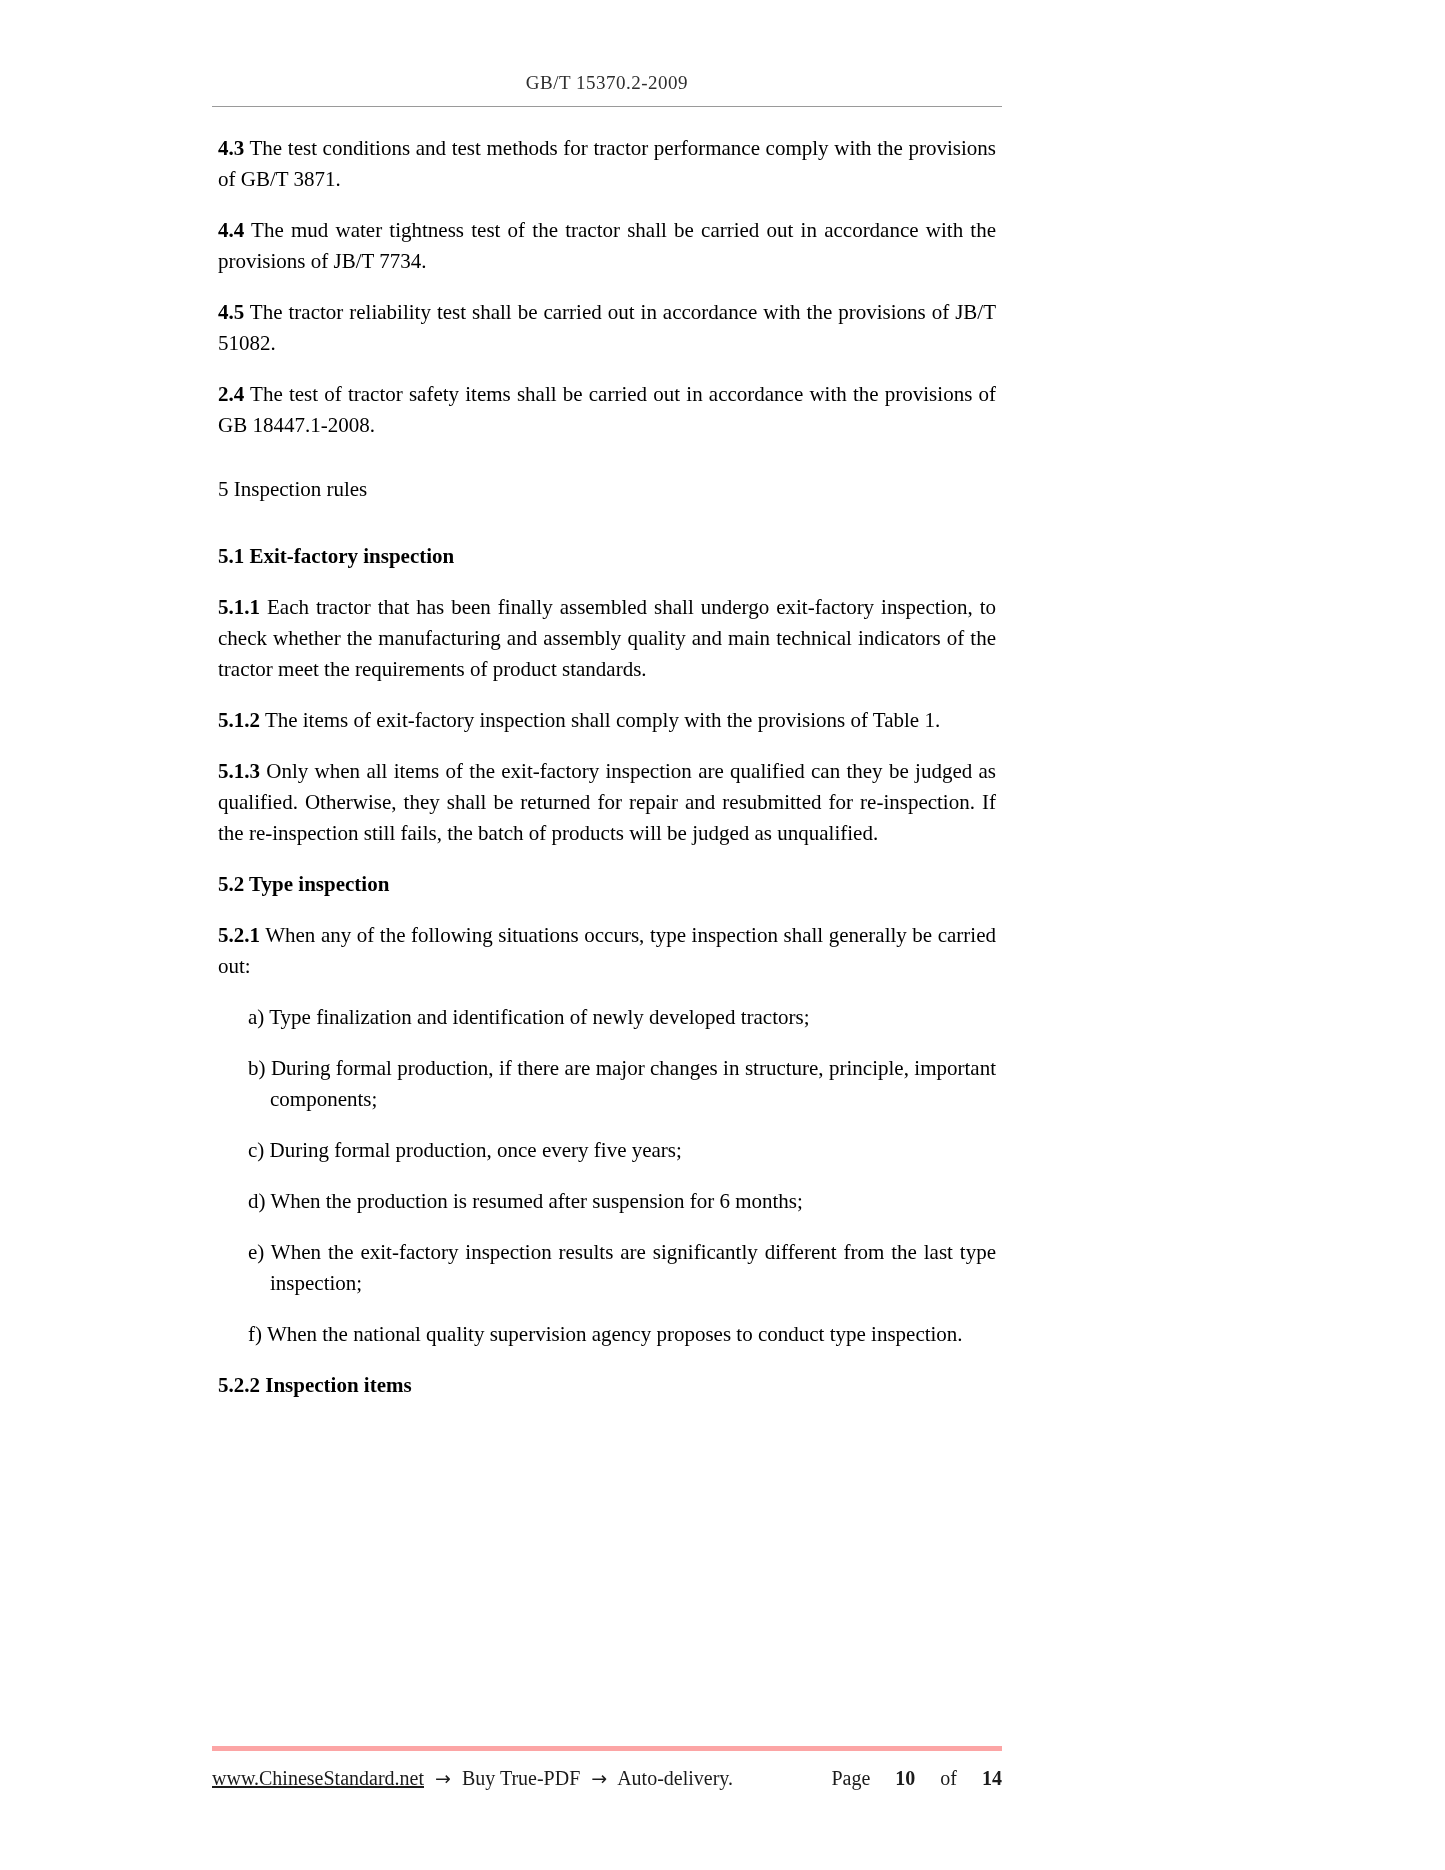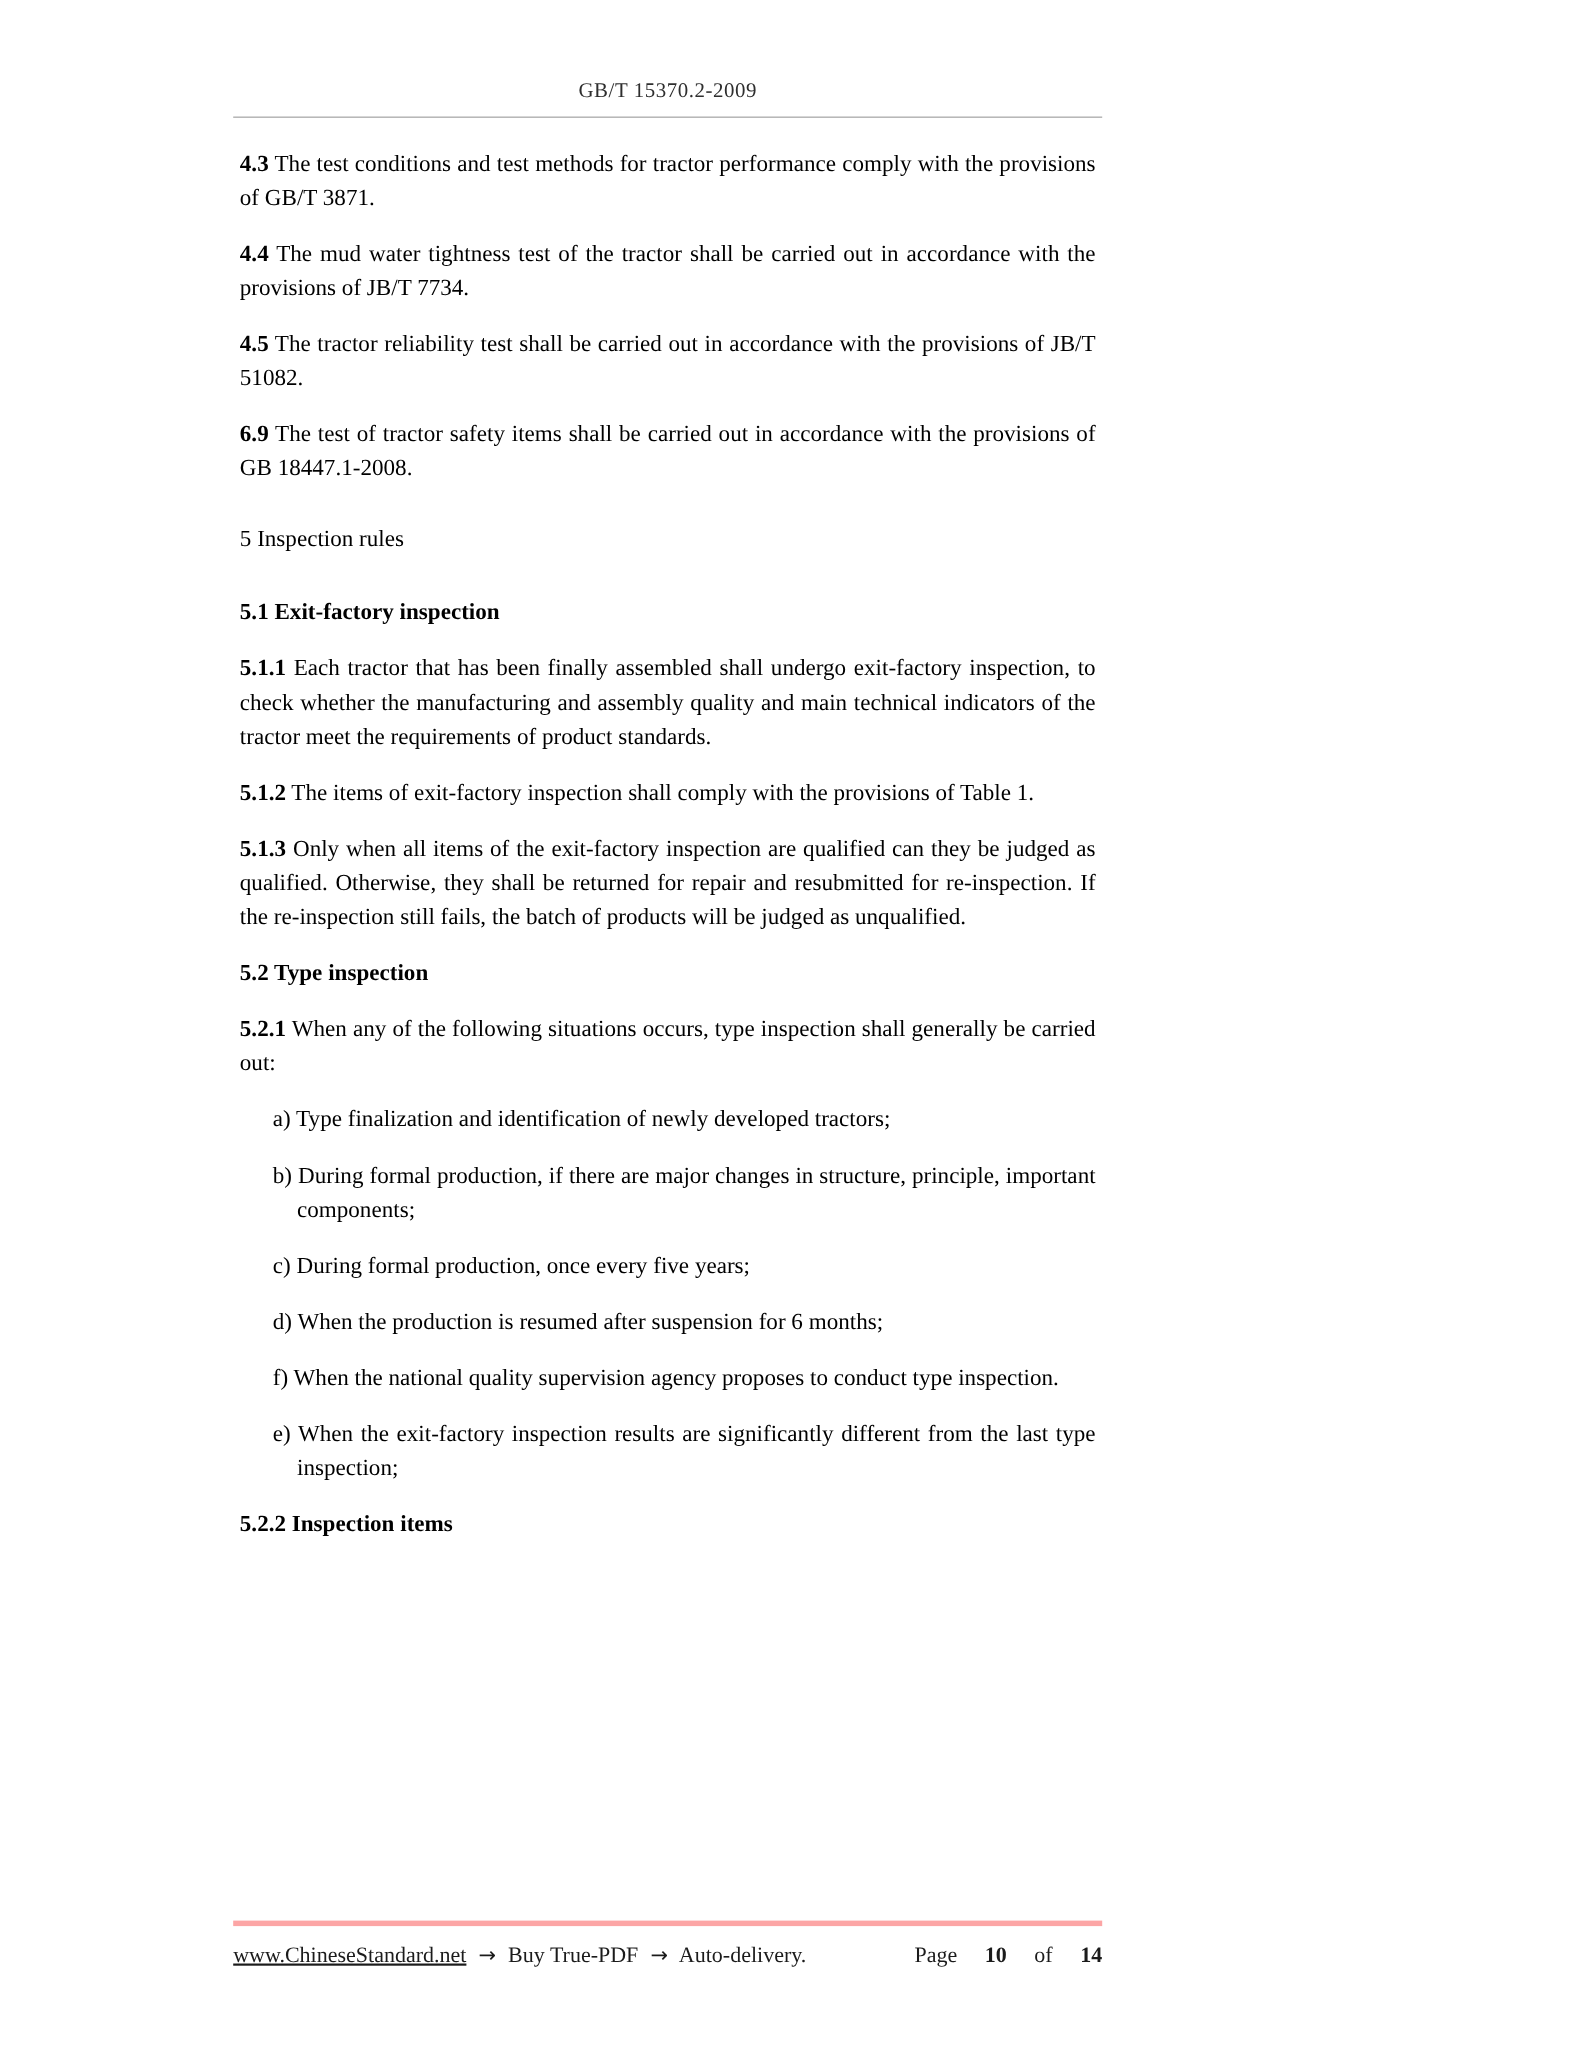--- a/index.html
+++ b/index.html
@@ -94,21 +94,21 @@
   <hr class="header-rule">
 
   <div class="content">
 
     <p class="para"><span class="num">4.3</span> <span>The test conditions and test methods for tractor performance comply with the provisions of GB/T 3871.</span></p>
 
     <p class="para"><span class="num">4.4</span> <span>The mud water tightness test of the tractor shall be carried out in accordance with the provisions of JB/T 7734.</span></p>
 
     <p class="para"><span class="num">4.5</span> <span>The tractor reliability test shall be carried out in accordance with the provisions of JB/T 51082.</span></p>
 
-    <p class="para"><span class="num">6.9</span> <span>The test of tractor safety items shall be carried out in accordance with the provisions of GB 18447.1-2008.</span></p>
+    <p class="para"><span class="num">2.4</span> <span>The test of tractor safety items shall be carried out in accordance with the provisions of GB 18447.1-2008.</span></p>
 
     <h1 class="h1">5 Inspection rules</h1>
 
     <h3 class="h3">5.1 Exit-factory inspection</h3>
 
     <p class="para"><span class="num">5.1.1</span> <span>Each tractor that has been finally assembled shall undergo exit-factory inspection, to check whether the manufacturing and assembly quality and main technical indicators of the tractor meet the requirements of product standards.</span></p>
 
     <p class="para"><span class="num">5.1.2</span> <span>The items of exit-factory inspection shall comply with the provisions of Table 1.</span></p>
 
     <p class="para"><span class="num">5.1.3</span> <span>Only when all items of the exit-factory inspection are qualified can they be judged as qualified. Otherwise, they shall be returned for repair and resubmitted for re-inspection. If the re-inspection still fails, the batch of products will be judged as unqualified.</span></p>
@@ -118,23 +118,23 @@
     <p class="para"><span class="num">5.2.1</span> <span>When any of the following situations occurs, type inspection shall generally be carried out:</span></p>
 
     <div class="list-item"><span>a)</span> <span>Type finalization and identification of newly developed tractors;</span></div>
 
     <div class="list-item"><span>b)</span> <span>During formal production, if there are major changes in structure, principle, important components;</span></div>
 
     <div class="list-item"><span>c)</span> <span>During formal production, once every five years;</span></div>
 
     <div class="list-item"><span>d)</span> <span>When the production is resumed after suspension for 6 months;</span></div>
 
+    <div class="list-item"><span>e)</span> <span>When the exit-factory inspection results are significantly different from the last type inspection;</span></div>
+
     <div class="list-item"><span>f)</span> <span>When the national quality supervision agency proposes to conduct type inspection.</span></div>
-
-    <div class="list-item"><span>e)</span> <span>When the exit-factory inspection results are significantly different from the last type inspection;</span></div>
 
     <h3 class="h3">5.2.2 Inspection items</h3>
 
   </div>
 
   <div class="footer">
     <div class="footer-left">
       <span class="website-link">www.ChineseStandard.net</span>
       <span class="arrow">→</span>
       <span>Buy True-PDF</span>

